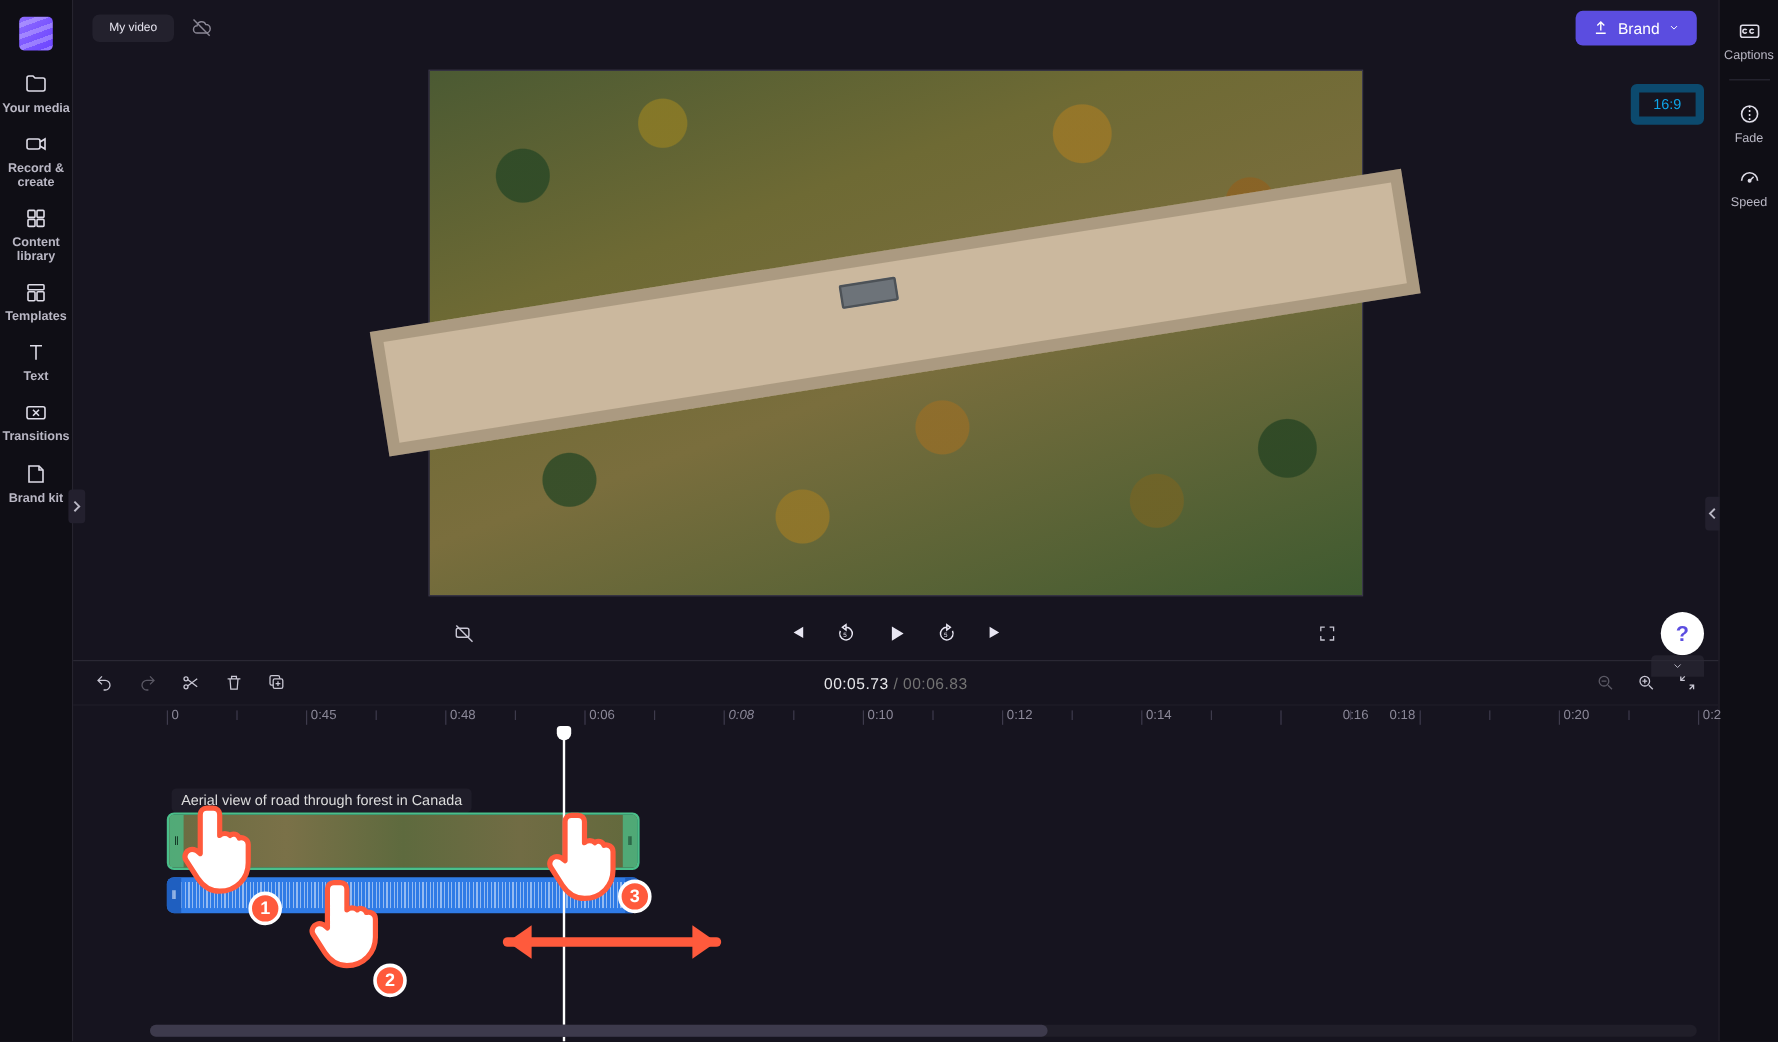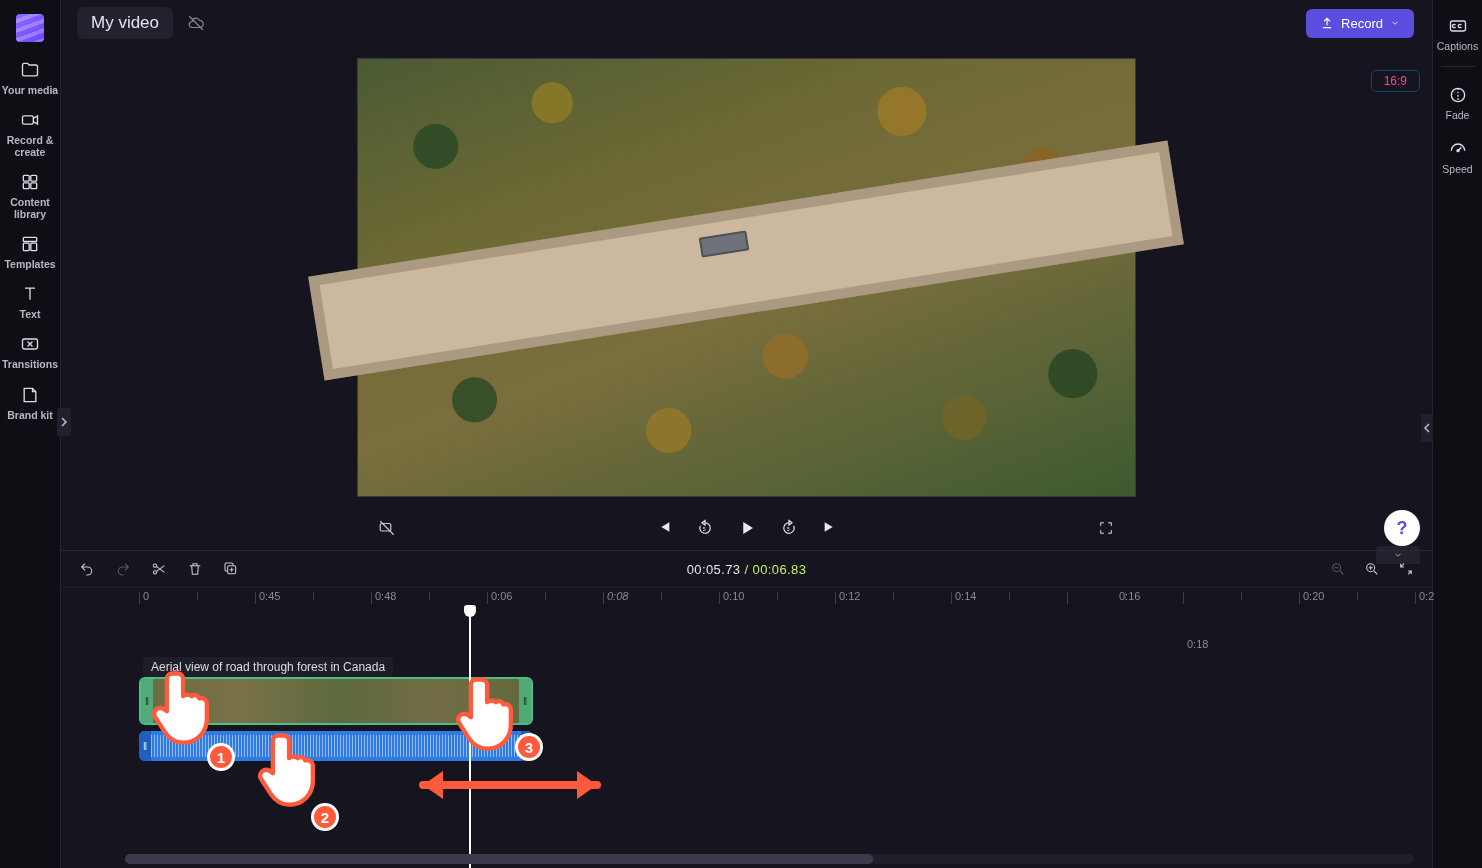--- a/index.html
+++ b/index.html
@@ -8,21 +8,21 @@
   
   .sidebar-left { width:61px; background:#0f0e15; border-right:1px solid #26242f; display:flex; flex-direction:column; align-items:center; position:relative; }
   .logo { width:28px; height:28px; margin:14px 0 12px 0; border-radius:4px; background: linear-gradient(135deg,#8e6cff 0%,#6b43ff 100%); position:relative; overflow:hidden; }
   .logo::before { content:""; position:absolute; inset:0; background:repeating-linear-gradient(-20deg,rgba(255,255,255,.25) 0 4px, rgba(255,255,255,0) 4px 9px); }
   .side-item { width:100%; text-align:center; padding:6px 0 8px 0; color:#b9b7c4; cursor:pointer; font-size:10.5px; line-height:1.15;font-weight:bold; }
   .side-item .ic { display:flex; justify-content:center; margin-bottom:4px; height:20px; color:#dedce7; }
   .side-expand { position:absolute; right:-11px; top:408px; width:14px; height:28px; border-radius:3px; background:#23202e; display:flex; align-items:center; justify-content:center; color:#bab8c5; cursor:pointer; }
   
   .main { flex:1; display:flex; flex-direction:column; }
   .topbar { height:46px; display:flex; align-items:center; padding:0 18px 0 16px; gap:14px; }
-  .title-pill { background:#23212d; padding:6px 14px; border-radius:6px; font-size:17px; color:#e6e4ef; cursor:text; }
+  .title-pill { background:#23212d; padding:6px 14px; border-radius:6px; font-size:10px; color:#e6e4ef; cursor:text; }
   .cloud-off { color:#8a8795; }
   .topbar .spacer { flex:1; }
   .export-btn { background:#5b4de0; color:#fff; padding:7px 14px; border-radius:6px; font-size:13px; display:flex; align-items:center; gap:7px; cursor:pointer; }
   
   .sidebar-right { width:50px; background:#0f0e15; border-left:1px solid #26242f; display:flex; flex-direction:column; align-items:center; padding-top:10px; gap:6px; }
   .sidebar-right .rs-item { text-align:center; cursor:pointer; color:#b9b7c4; font-size:10.5px; padding:6px 0; width:100%; }
   .sidebar-right .rs-item .ic { display:flex; justify-content:center; margin-bottom:4px; height:20px; color:#dedce7; }
   .rs-divider { width:34px; height:1px; background:#2a2834; margin:2px 0 6px 0; }
   
   .preview-area { flex:1; position:relative; display:flex; justify-content:center; }
@@ -33,36 +33,36 @@
       radial-gradient(circle at 10% 20%, rgba(46,74,39,.9) 0 22px, transparent 23px),
       radial-gradient(circle at 25% 10%, rgba(140,123,38,.85) 0 20px, transparent 21px),
       radial-gradient(circle at 70% 12%, rgba(155,120,40,.85) 0 24px, transparent 25px),
       radial-gradient(circle at 88% 25%, rgba(140,98,35,.85) 0 20px, transparent 21px),
       radial-gradient(circle at 15% 78%, rgba(46,74,39,.85) 0 22px, transparent 23px),
       radial-gradient(circle at 40% 85%, rgba(150,120,40,.82) 0 22px, transparent 23px),
       radial-gradient(circle at 78% 82%, rgba(115,100,38,.82) 0 22px, transparent 23px),
       radial-gradient(circle at 92% 72%, rgba(42,70,36,.85) 0 24px, transparent 25px),
       radial-gradient(circle at 55% 68%, rgba(150,110,40,.78) 0 22px, transparent 23px);
   }
-  .aspect-pill { position:absolute; top:24px; right:12px; border:1px solid #0c4a6e; border-radius:5px; padding:3px 12px; font-size:12px; color:#ec4899; cursor:pointer; background:transparent; }
+  .aspect-pill { position:absolute; top:24px; right:12px; border:7px solid #0c4a6e; border-radius:5px; padding:3px 12px; font-size:12px; color:#0ea5e9; cursor:pointer; background:transparent; }
   .help-fab { position:absolute; right:12px; bottom:4px; width:36px; height:36px; border-radius:50%; background:#fff; color:#5b4de0; display:flex; align-items:center; justify-content:center; font-weight:700; font-size:18px; cursor:pointer; }
   .collapse-tab { position:absolute; right:12px; bottom:-14px; width:44px; height:18px; background:#23212d; border-radius:4px 4px 0 0; display:flex; align-items:center; justify-content:center; color:#bab8c5; cursor:pointer; }
   .right-edge-tab { position:absolute; right:-1px; top:368px; width:12px; height:28px; border-radius:3px 0 0 3px; background:#23202e; cursor:pointer; color:#bab8c5; display:flex; align-items:center; justify-content:center; }
   
   .player-row { position:absolute; top:462px; width:779px; height:40px; display:flex; align-items:center; }
   .pc-left, .pc-right { width:60px; display:flex; justify-content:center; color:#c9c7d4; }
   .pc-center { flex:1; display:flex; justify-content:center; gap:24px; color:#e8e6f2; }
   .pc-center span, .pc-left span, .pc-right span { cursor:pointer; display:inline-flex; }
   
   .timeline { height:318px; border-top:1px solid #2a2834; display:flex; flex-direction:column; position:relative; }
   .tl-bar { height:36px; display:flex; align-items:center; padding:0 18px; gap:20px; position:relative; }
   .tl-bar .ic { color:#c9c7d4; cursor:pointer; display:inline-flex; }
   .tl-bar .disabled { opacity:.38; cursor:default; }
   .tl-time { position:absolute; left:50%; transform:translateX(-50%); font-size:13px; letter-spacing:.4px; }
-  .tl-time .dur { color:#bef264;margin-top:48px; }
+  .tl-time .dur { color:#737373;margin-top:48px; }
   .tl-right { margin-left:auto; display:flex; gap:18px; }
   .ruler { height:28px; position:relative; border-top:1px solid #201e29; padding-left:78px; }
   .ruler .tick { position:absolute; top:4px; height:8px; width:1px; background:#3e3b4c; }
   .ruler .tick.major { height:12px; }
   .ruler .lbl { position:absolute; top:2px; color:#8b8898; font-size:11px; transform:translateX(4px); }
   .tracks { flex:1; position:relative; padding-left:78px; }
   .clip-label { position:absolute; left:82px; top:42px; background:#1f1d29; padding:3px 8px; border-radius:4px; font-size:12px; color:#ddd; }
   .video-clip { position:absolute; left:78px; top:62px; width:394px; height:48px; border-radius:6px; border:2px solid #4abf8a; background:linear-gradient(90deg,#6a6b41,#7a7148,#5e6a3e,#716c44,#62693c); overflow:hidden; cursor:grab; }
   .clip-handle { position:absolute; top:0; bottom:0; width:12px; background:rgba(74,191,138,.75); display:flex; align-items:center; justify-content:center; color:#103524; font-size:10px; }
   .clip-handle.l { left:0; border-radius:4px 0 0 4px; }
@@ -180,21 +180,21 @@
             <path d="M3 3l18 18"></path>
           </svg>
       </span>
       <div class="spacer"></div>
       <div class="export-btn">
         <span>
           <svg width="14" height="14" viewBox="0 0 24 24" fill="none" stroke="currentColor" stroke-width="2">
               <path d="M12 16V4M7 9l5-5 5 5M5 20h14"></path>
             </svg>
         </span>
-        <span>Record</span>
+        <span>Brand</span>
         <span>
           <svg width="10" height="10" viewBox="0 0 24 24" fill="none" stroke="currentColor" stroke-width="2">
               <path d="M6 9l6 6 6-6"></path>
             </svg>
         </span>
       </div>
     </div>
 
     <div class="preview-area">
       <div class="preview-frame">
@@ -346,21 +346,21 @@
           <div class="tick major" style="left: 774px;"></div>
           <div class="lbl" style="left: 774px;">0:12</div>
           <div class="tick" style="left: 832px;"></div>
           <div class="tick major" style="left: 890px;"></div>
           <div class="lbl" style="left: 890px;">0:14</div>
           <div class="tick" style="left: 948px;"></div>
           <div class="tick major" style="left: 1006px;"></div>
           <div class="lbl" style="left: 1054px;">0:16</div>
           <div class="tick" style="left: 1064px;"></div>
           <div class="tick major" style="left: 1122px;"></div>
-          <div class="lbl" style="left: 1122px; margin-top: 48px;">0:18</div>
+          <div class="lbl" style="left: 1093px;">0:18</div>
           <div class="tick" style="left: 1180px;"></div>
           <div class="tick major" style="left: 1238px;"></div>
           <div class="lbl" style="left: 1238px;">0:20</div>
           <div class="tick" style="left: 1296px;"></div>
           <div class="tick major" style="left: 1354px;"></div>
           <div class="lbl" style="left: 1354px;">0:2</div>
         </div>
 
       <div class="tracks">
         <div class="clip-label">Aerial view of road through forest in Canada</div>

